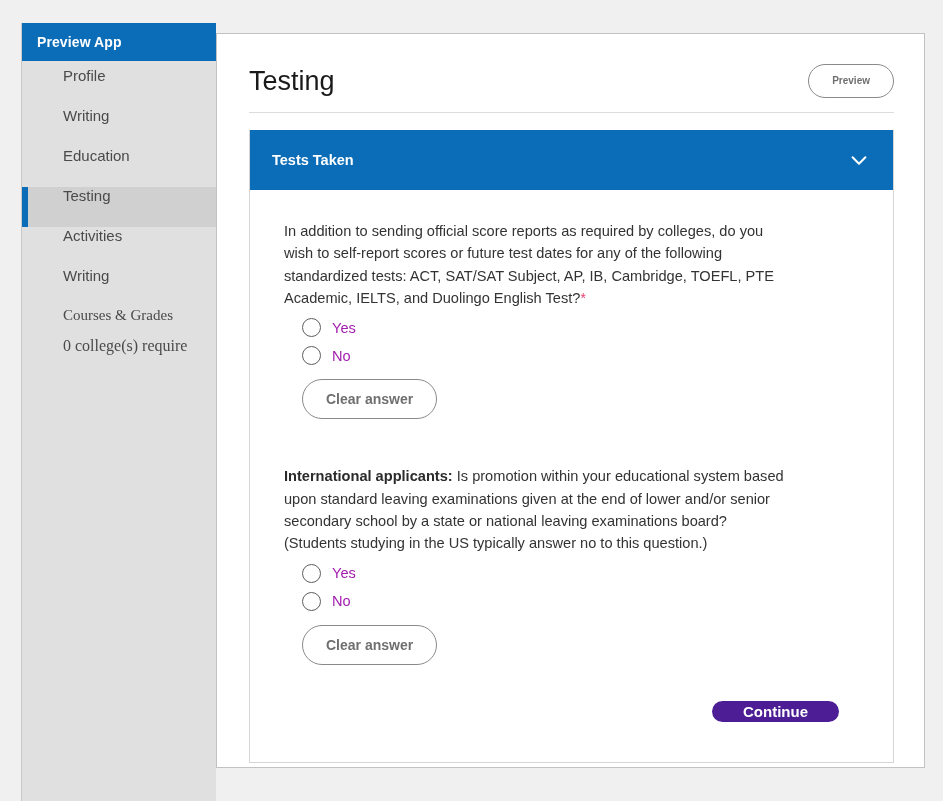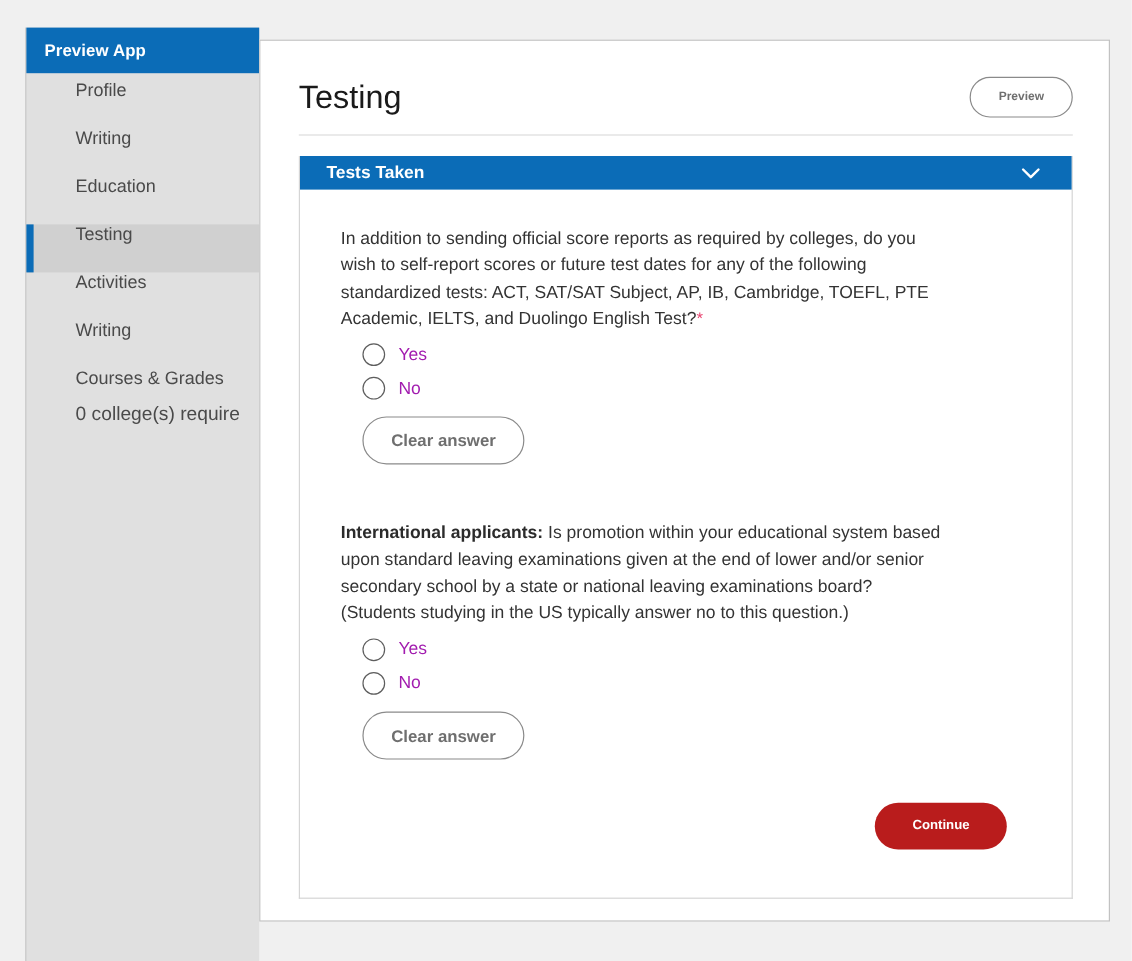--- a/index.html
+++ b/index.html
@@ -65,21 +65,21 @@
     font-size: 15px;
     cursor: pointer;
   }
   .nav-item .nav-label { line-height: 1.15; }
   .nav-item .nav-sub {
     font-size: 16px;
     color: #4a4a4a;
     line-height: 1.2;
     margin-top: 12px;
   }
-  .nav-item.tall { height: 44px; }
+  .nav-item.tall { height: 44px; font-family: Liberation Serif, serif; }
   .nav-item.active {
     background: #d0d0d0;
   }
   .nav-item.active::before {
     content: "";
     position: absolute;
     left: 0; top: 0;
     width: 6px;
     height: 100%;
     background: #0b6cb7;
@@ -141,21 +141,21 @@
 
   
   #panel {
     margin: 17px 30px 0 32px;
     border: 1px solid #d5d5d5;
     border-top: none;
     background: #ffffff;
   }
   #panel-header {
     background: #0b6cb7;
-    height: 28px;
+    height: 60px;
     display: flex;
     align-items: center;
     justify-content: space-between;
     padding: 0 23px 0 22px;
     cursor: pointer;
   }
   #panel-header .panel-title {
     color: #ffffff;
     font-size: 14.5px;
     font-weight: bold;
@@ -217,28 +217,28 @@
 
   #block-2 { margin-top: 46px; }
 
   
   #panel-footer {
     display: flex;
     justify-content: flex-end;
     padding: 30px 20px 14px 0;
   }
   #continue-button {
-    background: #b91c1c;
+    background: #4c1d95;
     color: #ffffff;
     border: none;
     border-radius: 24px;
-    font-size: 11px;
+    font-size: 15px;
     font-weight: bold;
     font-family: "Liberation Sans", sans-serif;
-    padding: 14px 31px;
+    padding: 3px 31px;
     cursor: pointer;
     line-height: 1;
   }
 </style>
 </head>
 <body>
 
 <div id="app-shell">
 
   <nav id="sidebar">

